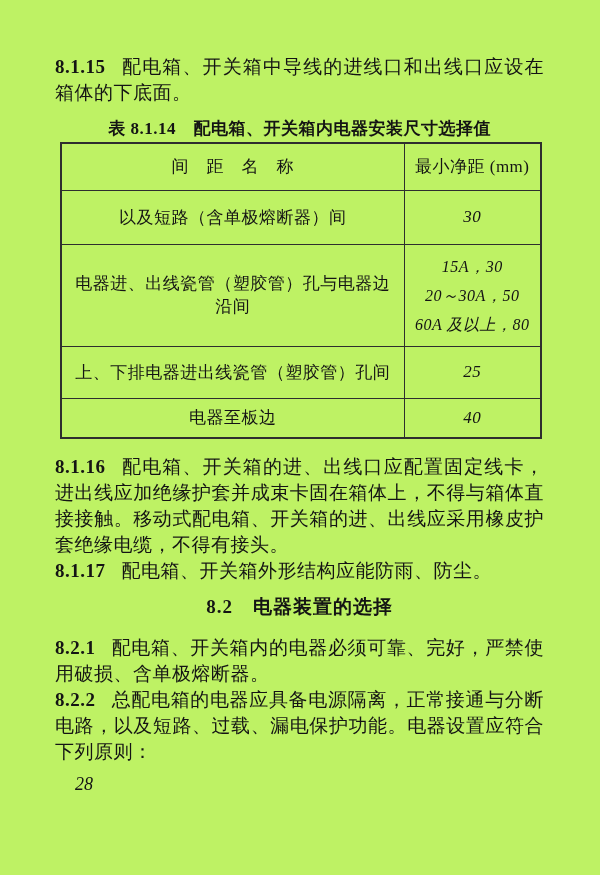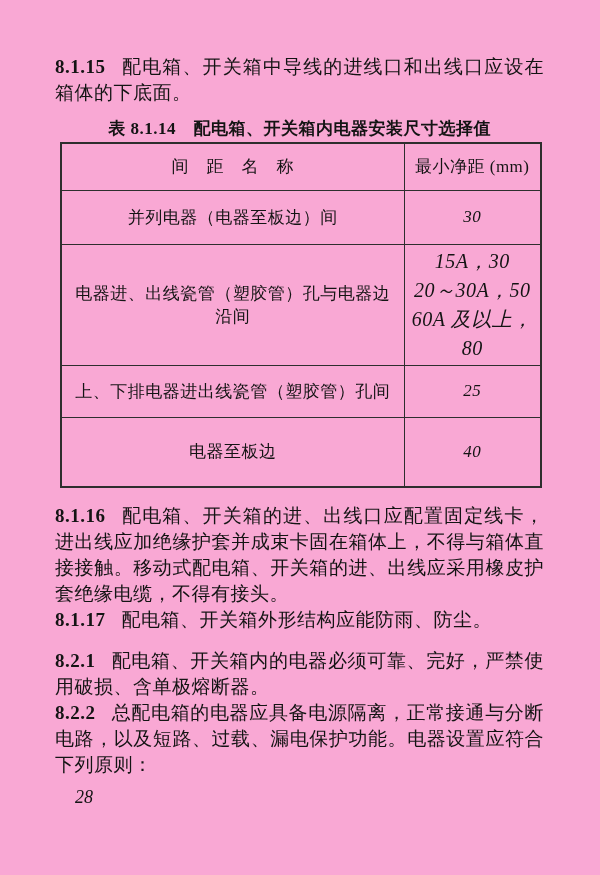--- a/index.html
+++ b/index.html
@@ -8,21 +8,21 @@
     width: 600px;
     height: 875px;
     font-family: "Liberation Serif", "DejaVu Serif", serif;
     color: #141414;
     overflow: hidden;
   }
   .page {
     width: 600px;
     height: 875px;
     padding: 54px 56px 0 55px;
-    background: #f9a8d4;
+    background: #bef264;
     position: relative;
   }
   .clause {
     font-size: 19px;
     line-height: 26px;
     text-align: justify;
     letter-spacing: 0.5px;
   }
   .clause .num {
     font-weight: bold;
@@ -54,22 +54,22 @@
     margin-left: 36px;
   }
   table.spec { border: 2px solid #2e2e2e; }
   .col-name  { width: 343px; }
   .col-value { width: 137px; }
   tr.hrow    { height: 47px; }
   tr.row0    { height: 54px; }
   tr.row1    { height: 102px; }
   tr.row2    { height: 52px; }
   tr.row3    { height: 51px; }
-  tr.row4    { height: 70px; }
-  .vline { line-height: 29px; font-size: 20px; }
+  tr.row4    { height: 40px; }
+  .vline { line-height: 29px; font-size: 16px; }
   .num-cell { font-size: 16px; font-style: italic; }
   .sec-heading {
     margin-top: 10px;
     font-size: 19px;
     font-weight: bold;
     text-align: center;
     line-height: 26px;
     letter-spacing: 1px;
   }
   .mt15 { margin-top: 15px; }
@@ -94,21 +94,21 @@
     <colgroup>
       <col class="col-name">
       <col class="col-value">
     </colgroup>
     <tbody>
         <tr class="hrow">
       <th>间　距　名　称</th>
       <th>最小净距 (mm)</th>
     </tr>
     <tr class="row0">
-      <td>并列电器（电器至板边）间</td>
+      <td>以及短路（含单极熔断器）间</td>
       <td class="num-cell">30</td>
     </tr>
     <tr class="row1">
       <td>电器进、出线瓷管（塑胶管）孔与电器边沿间</td>
       <td class="num-cell">
         <div class="vline">15A，30</div>
         <div class="vline">20～30A，50</div>
         <div class="vline">60A 及以上，80</div>
       </td>
     </tr>
@@ -120,20 +120,21 @@
       <td>电器至板边</td>
       <td class="num-cell">40</td>
     </tr>
   </tbody>
     </table>
 
   <p class="clause mt15"><span class="num">8.1.16</span><span>配电箱、开关箱的进、出线口应配置固定线卡，进出线应加绝缘护套并成束卡固在箱体上，不得与箱体直接接触。移动式配电箱、开关箱的进、出线应采用橡皮护套绝缘电缆，不得有接头。</span></p>
 
   <p class="clause"><span class="num">8.1.17</span><span>配电箱、开关箱外形结构应能防雨、防尘。</span></p>
 
+  <div class="sec-heading">8.2　电器装置的选择</div>
 
   <p class="clause mt15"><span class="num">8.2.1</span><span>配电箱、开关箱内的电器必须可靠、完好，严禁使用破损、含单极熔断器。</span></p>
 
   <p class="clause"><span class="num">8.2.2</span><span>总配电箱的电器应具备电源隔离，正常接通与分断电路，以及短路、过载、漏电保护功能。电器设置应符合下列原则：</span></p>
 
   <div class="page-number">28</div>
 
 </div>
 
 </body></html>

